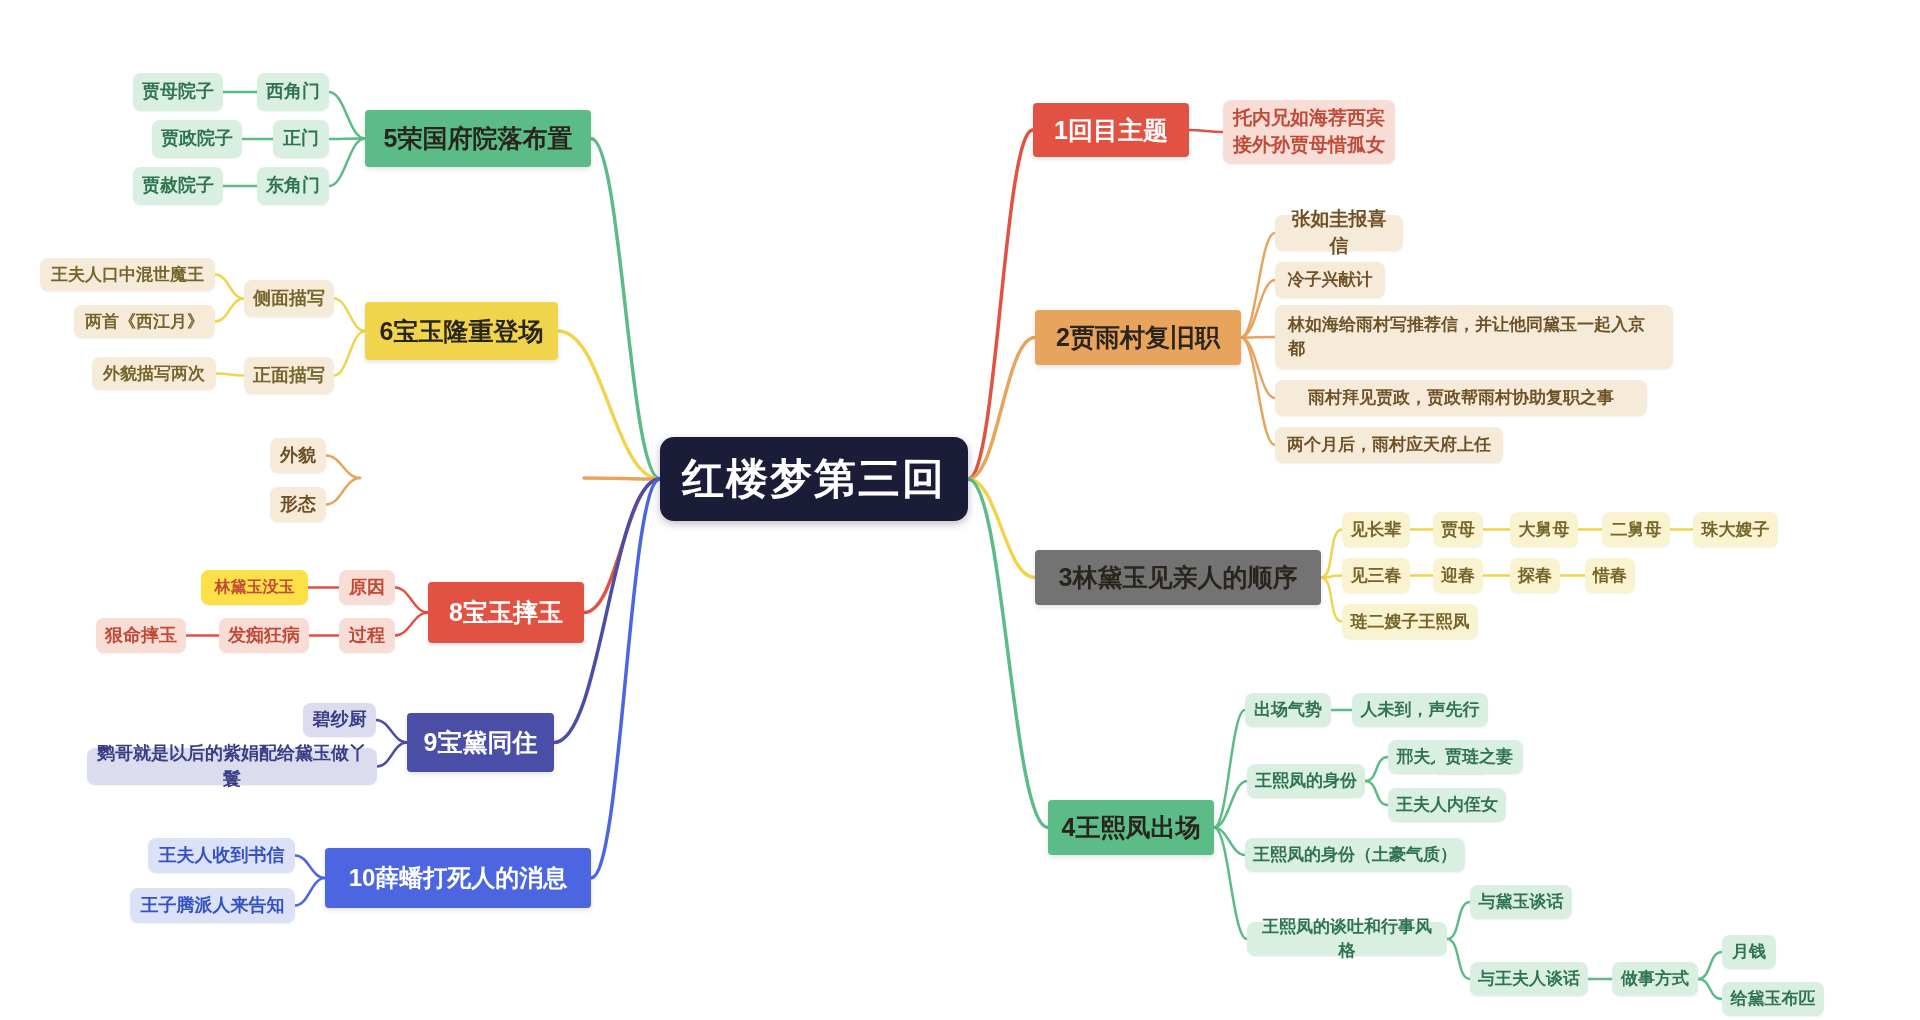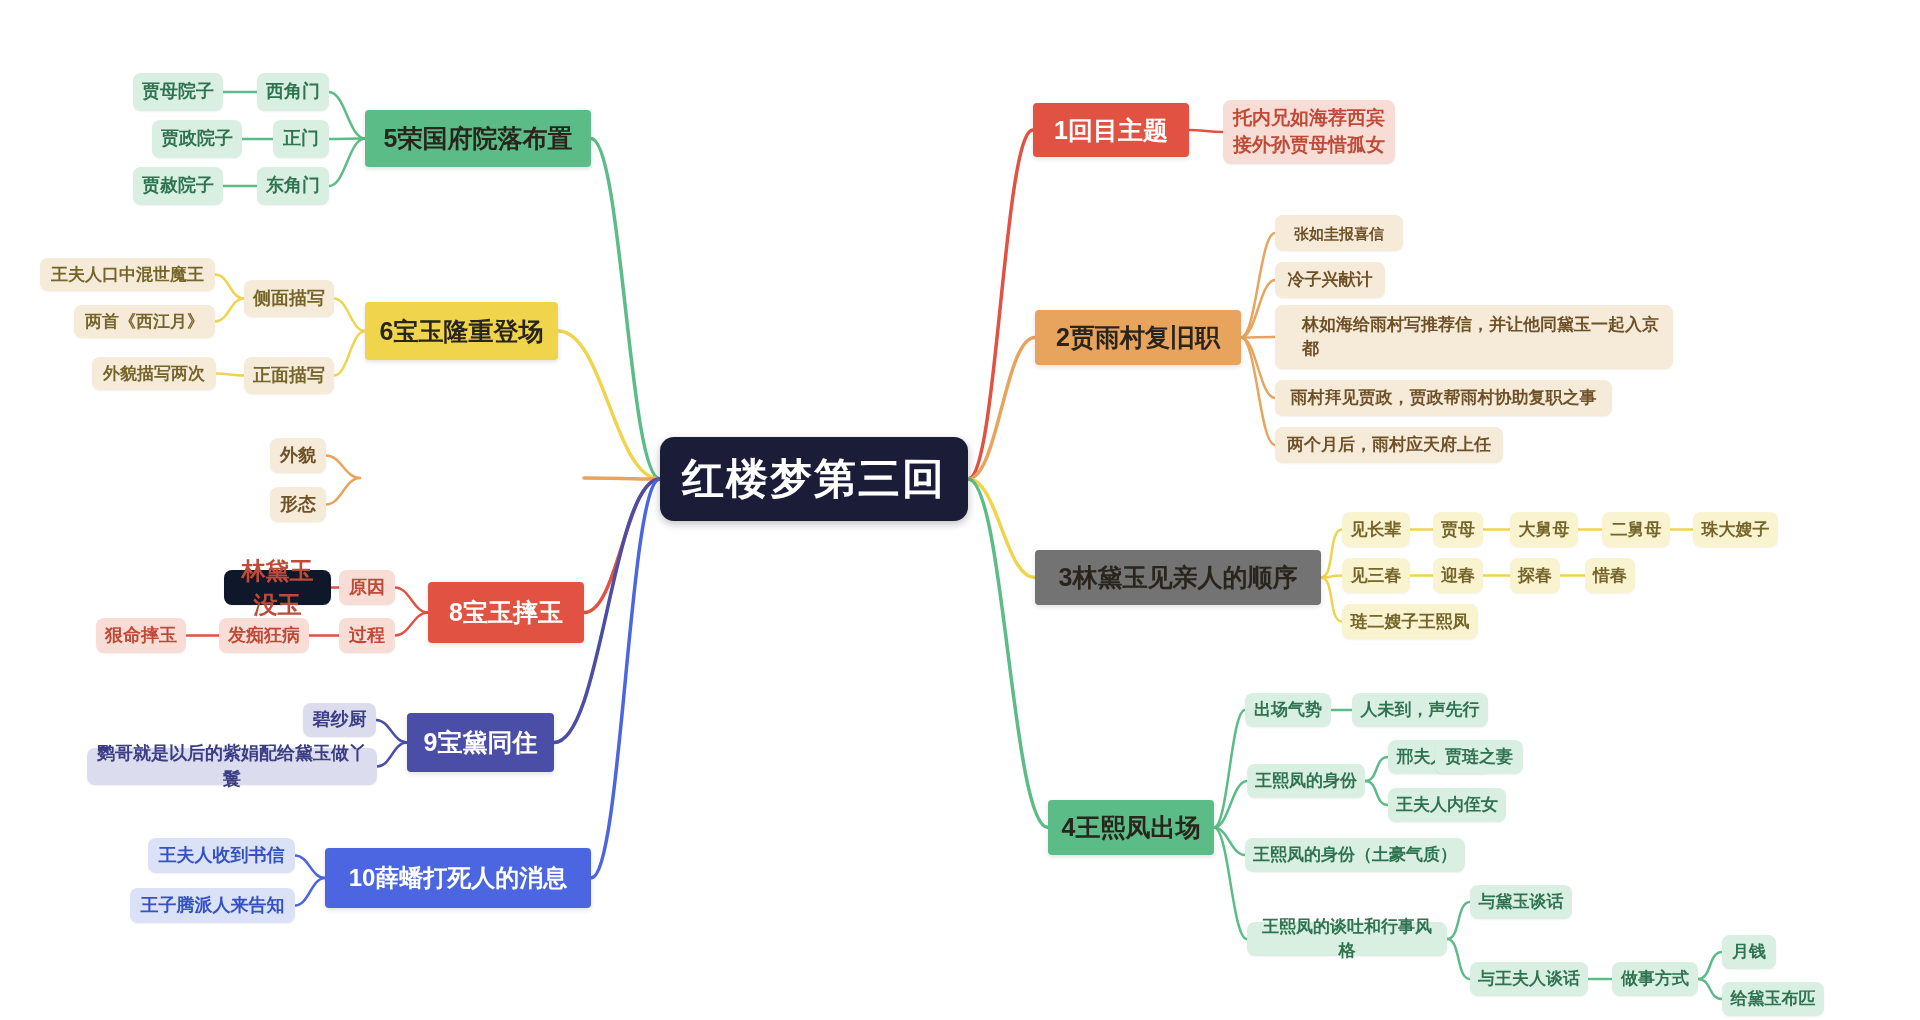--- a/index.html
+++ b/index.html
@@ -12,21 +12,21 @@
     position: absolute; box-sizing: border-box;
     display: flex; align-items: center; justify-content: center;
     text-align: center; white-space: pre-line; line-height: 1.4;
     border-radius: 8px; font-weight: 600; padding: 2px 8px;
     box-shadow: 0 1px 2px rgba(0,0,0,0.06);
   }
   .node.main { border-radius: 4px; font-weight: 700;
                box-shadow: 0 2px 5px rgba(0,0,0,0.12); }
   .node.root { border-radius: 14px; font-weight: 700; letter-spacing: 2px;
                box-shadow: 0 3px 8px rgba(0,0,0,0.25); }
-  .node.alignleft { justify-content: flex-start; text-align: left; padding-left: 27px; }
+  .node.alignleft { justify-content: flex-start; text-align: left; padding-left: 13px; }
 </style>
 </head>
 <body>
 
 <div id="canvas">
   <svg id="edges" width="1920" height="1020" viewBox="0 0 1920 1020">
       <path d="M 968 479 C 997.25 479, 1003.75 130, 1033 130" stroke="#e25243" stroke-width="3.5" fill="none" stroke-linecap="round"></path>
       <path d="M 1189 130 C 1204.3 130, 1207.7 132, 1223 132" stroke="#e25243" stroke-width="2.5" fill="none" stroke-linecap="round"></path>
       <path d="M 968 479 C 998.15 479, 1004.85 337.5, 1035 337.5" stroke="#e8a35c" stroke-width="3.5" fill="none" stroke-linecap="round"></path>
       <path d="M 1241 337.5 C 1256.3 337.5, 1259.7 233, 1275 233" stroke="#e8a35c" stroke-width="2.5" fill="none" stroke-linecap="round"></path>
@@ -87,25 +87,25 @@
       <path d="M 660 479 C 628.95 479, 622.05 878, 591 878" stroke="#4b66e0" stroke-width="3.5" fill="none" stroke-linecap="round"></path>
       <path d="M 325 878 C 311 878, 309 855.5, 295 855.5" stroke="#4b66e0" stroke-width="2.5" fill="none" stroke-linecap="round"></path>
       <path d="M 325 878 C 311 878, 309 905.5, 295 905.5" stroke="#4b66e0" stroke-width="2.5" fill="none" stroke-linecap="round"></path>
     </svg>
   <div id="nodes">
       <div class="node main root" style="left: 660px; top: 437px; width: 308px; height: 84px; background: rgb(26, 28, 56); color: rgb(255, 255, 255); font-size: 42px;">红楼梦第三回</div>
       <div class="node main" style="left: 1033px; top: 103px; width: 156px; height: 54px; background: rgb(226, 82, 67); color: rgb(255, 255, 255); font-size: 25px;">1回目主题</div>
       <div class="node" style="left: 1223px; top: 100px; width: 172px; height: 64px; background: rgb(248, 221, 214); color: rgb(191, 74, 56); font-size: 19px;">托内兄如海荐西宾
 接外孙贾母惜孤女</div>
       <div class="node main" style="left: 1035px; top: 310px; width: 206px; height: 55px; background: rgb(232, 163, 92); color: rgb(41, 36, 28); font-size: 25px;">2贾雨村复旧职</div>
-      <div class="node" style="left: 1275px; top: 215px; width: 128px; height: 36px; background: rgb(246, 234, 217); color: rgb(111, 81, 40); font-size: 15px;">张如圭报喜信</div>
+      <div class="node" style="left: 1275px; top: 215px; width: 128px; height: 36px; background: rgb(246, 234, 217); color: rgb(111, 81, 40); font-size: 19px;">张如圭报喜信</div>
       <div class="node" style="left: 1275px; top: 262px; width: 110px; height: 36px; background: rgb(246, 234, 217); color: rgb(111, 81, 40); font-size: 17px;">冷子兴献计</div>
       <div class="node alignleft" style="left: 1275px; top: 305px; width: 398px; height: 64px; background: rgb(246, 234, 217); color: rgb(111, 81, 40); font-size: 17px;">林如海给雨村写推荐信，并让他同黛玉一起入京
 都</div>
-      <div class="node" style="left: 1275px; top: 380px; width: 337px; height: 36px; background: rgb(246, 234, 217); color: rgb(111, 81, 40); font-size: 17px;">雨村拜见贾政，贾政帮雨村协助复职之事</div>
+      <div class="node" style="left: 1275px; top: 380px; width: 372px; height: 36px; background: rgb(246, 234, 217); color: rgb(111, 81, 40); font-size: 17px;">雨村拜见贾政，贾政帮雨村协助复职之事</div>
       <div class="node" style="left: 1275px; top: 427px; width: 228px; height: 36px; background: rgb(246, 234, 217); color: rgb(111, 81, 40); font-size: 17px;">两个月后，雨村应天府上任</div>
       <div class="node main" style="left: 1035px; top: 550px; width: 286px; height: 55px; background: #737373; color: rgb(41, 36, 28); font-size: 25px;">3林黛玉见亲人的顺序</div>
       <div class="node" style="left: 1342px; top: 512px; width: 68px; height: 35px; background: rgb(250, 243, 207); color: rgb(117, 101, 42); font-size: 17px;">见长辈</div>
       <div class="node" style="left: 1433px; top: 512px; width: 50px; height: 35px; background: rgb(250, 243, 207); color: rgb(117, 101, 42); font-size: 17px;">贾母</div>
       <div class="node" style="left: 1510px; top: 512px; width: 68px; height: 35px; background: rgb(250, 243, 207); color: rgb(117, 101, 42); font-size: 17px;">大舅母</div>
       <div class="node" style="left: 1602px; top: 512px; width: 68px; height: 35px; background: rgb(250, 243, 207); color: rgb(117, 101, 42); font-size: 17px;">二舅母</div>
       <div class="node" style="left: 1693px; top: 512px; width: 85px; height: 35px; background: rgb(250, 243, 207); color: rgb(117, 101, 42); font-size: 17px;">珠大嫂子</div>
       <div class="node" style="left: 1342px; top: 558px; width: 68px; height: 35px; background: rgb(250, 243, 207); color: rgb(117, 101, 42); font-size: 17px;">见三春</div>
       <div class="node" style="left: 1433px; top: 558px; width: 50px; height: 35px; background: rgb(250, 243, 207); color: rgb(117, 101, 42); font-size: 17px;">迎春</div>
       <div class="node" style="left: 1510px; top: 558px; width: 50px; height: 35px; background: rgb(250, 243, 207); color: rgb(117, 101, 42); font-size: 17px;">探春</div>
@@ -135,21 +135,21 @@
       <div class="node main" style="left: 365px; top: 302px; width: 193px; height: 58px; background: rgb(239, 212, 76); color: rgb(41, 36, 28); font-size: 25px;">6宝玉隆重登场</div>
       <div class="node" style="left: 244px; top: 280px; width: 90px; height: 37px; background: rgb(246, 234, 217); color: rgb(117, 101, 42); font-size: 18px;">侧面描写</div>
       <div class="node" style="left: 40px; top: 258px; width: 175px; height: 33px; background: rgb(246, 234, 217); color: rgb(117, 101, 42); font-size: 17px;">王夫人口中混世魔王</div>
       <div class="node" style="left: 74px; top: 305px; width: 141px; height: 33px; background: rgb(246, 234, 217); color: rgb(117, 101, 42); font-size: 17px;">两首《西江月》</div>
       <div class="node" style="left: 244px; top: 357px; width: 90px; height: 37px; background: rgb(246, 234, 217); color: rgb(117, 101, 42); font-size: 18px;">正面描写</div>
       <div class="node" style="left: 92px; top: 357px; width: 124px; height: 33px; background: rgb(246, 234, 217); color: rgb(117, 101, 42); font-size: 17px;">外貌描写两次</div>
       <div class="node" style="left: 270px; top: 438px; width: 56px; height: 35px; background: rgb(246, 234, 217); color: rgb(111, 81, 40); font-size: 18px;">外貌</div>
       <div class="node" style="left: 270px; top: 487px; width: 56px; height: 35px; background: rgb(246, 234, 217); color: rgb(111, 81, 40); font-size: 18px;">形态</div>
       <div class="node main" style="left: 428px; top: 582px; width: 156px; height: 61px; background: rgb(226, 82, 67); color: rgb(255, 255, 255); font-size: 25px;">8宝玉摔玉</div>
       <div class="node" style="left: 339px; top: 570px; width: 56px; height: 35px; background: rgb(248, 221, 214); color: rgb(191, 74, 56); font-size: 18px;">原因</div>
-      <div class="node" style="left: 201px; top: 570px; width: 107px; height: 35px; background: #0f172a; color: rgb(191, 74, 56); font-size: 24px; margin-left: 23px;">林黛玉没玉</div>
+      <div class="node" style="left: 201px; top: 570px; width: 107px; height: 35px; background: #fde047; color: rgb(191, 74, 56); font-size: 16px;">林黛玉没玉</div>
       <div class="node" style="left: 339px; top: 618px; width: 56px; height: 35px; background: rgb(248, 221, 214); color: rgb(191, 74, 56); font-size: 18px;">过程</div>
       <div class="node" style="left: 219px; top: 618px; width: 90px; height: 35px; background: rgb(248, 221, 214); color: rgb(191, 74, 56); font-size: 18px;">发痴狂病</div>
       <div class="node" style="left: 96px; top: 618px; width: 90px; height: 35px; background: rgb(248, 221, 214); color: rgb(191, 74, 56); font-size: 18px;">狠命摔玉</div>
       <div class="node main" style="left: 407px; top: 713px; width: 147px; height: 59px; background: rgb(75, 78, 166); color: rgb(255, 255, 255); font-size: 25px;">9宝黛同住</div>
       <div class="node" style="left: 303px; top: 703px; width: 73px; height: 34px; background: rgb(219, 220, 238); color: rgb(59, 62, 132); font-size: 18px;">碧纱厨</div>
       <div class="node" style="left: 87px; top: 748px; width: 290px; height: 37px; background: rgb(219, 220, 238); color: rgb(59, 62, 132); font-size: 18px;">鹦哥就是以后的紫娟配给黛玉做丫鬟</div>
       <div class="node main" style="left: 325px; top: 848px; width: 266px; height: 60px; background: rgb(75, 102, 224); color: rgb(255, 255, 255); font-size: 24px;">10薛蟠打死人的消息</div>
       <div class="node" style="left: 148px; top: 838px; width: 147px; height: 35px; background: rgb(219, 225, 247); color: rgb(53, 82, 196); font-size: 18px;">王夫人收到书信</div>
       <div class="node" style="left: 130px; top: 888px; width: 165px; height: 35px; background: rgb(219, 225, 247); color: rgb(53, 82, 196); font-size: 18px;">王子腾派人来告知</div>
     </div>

